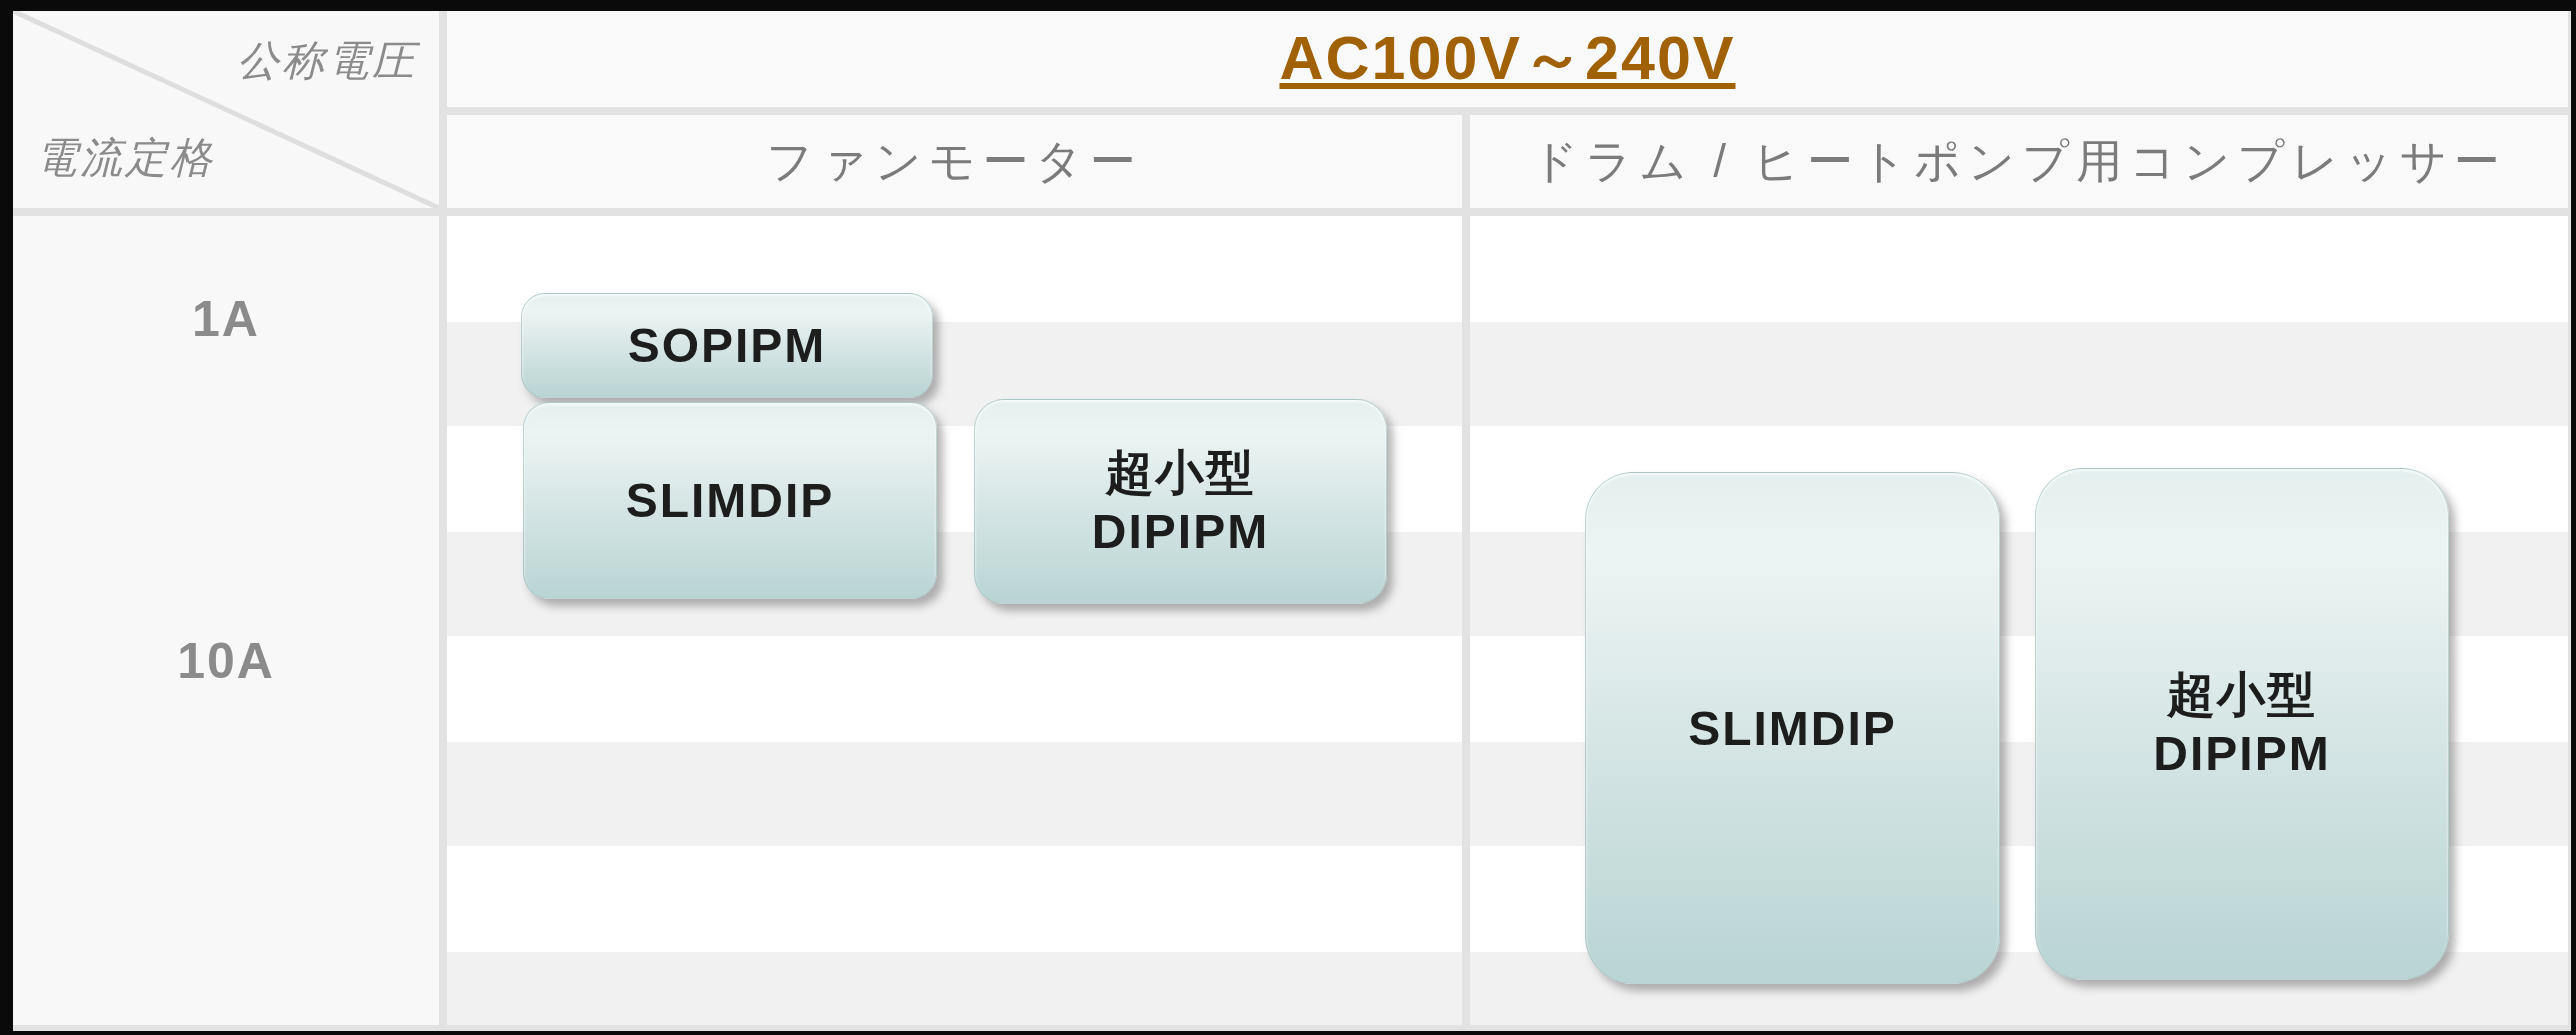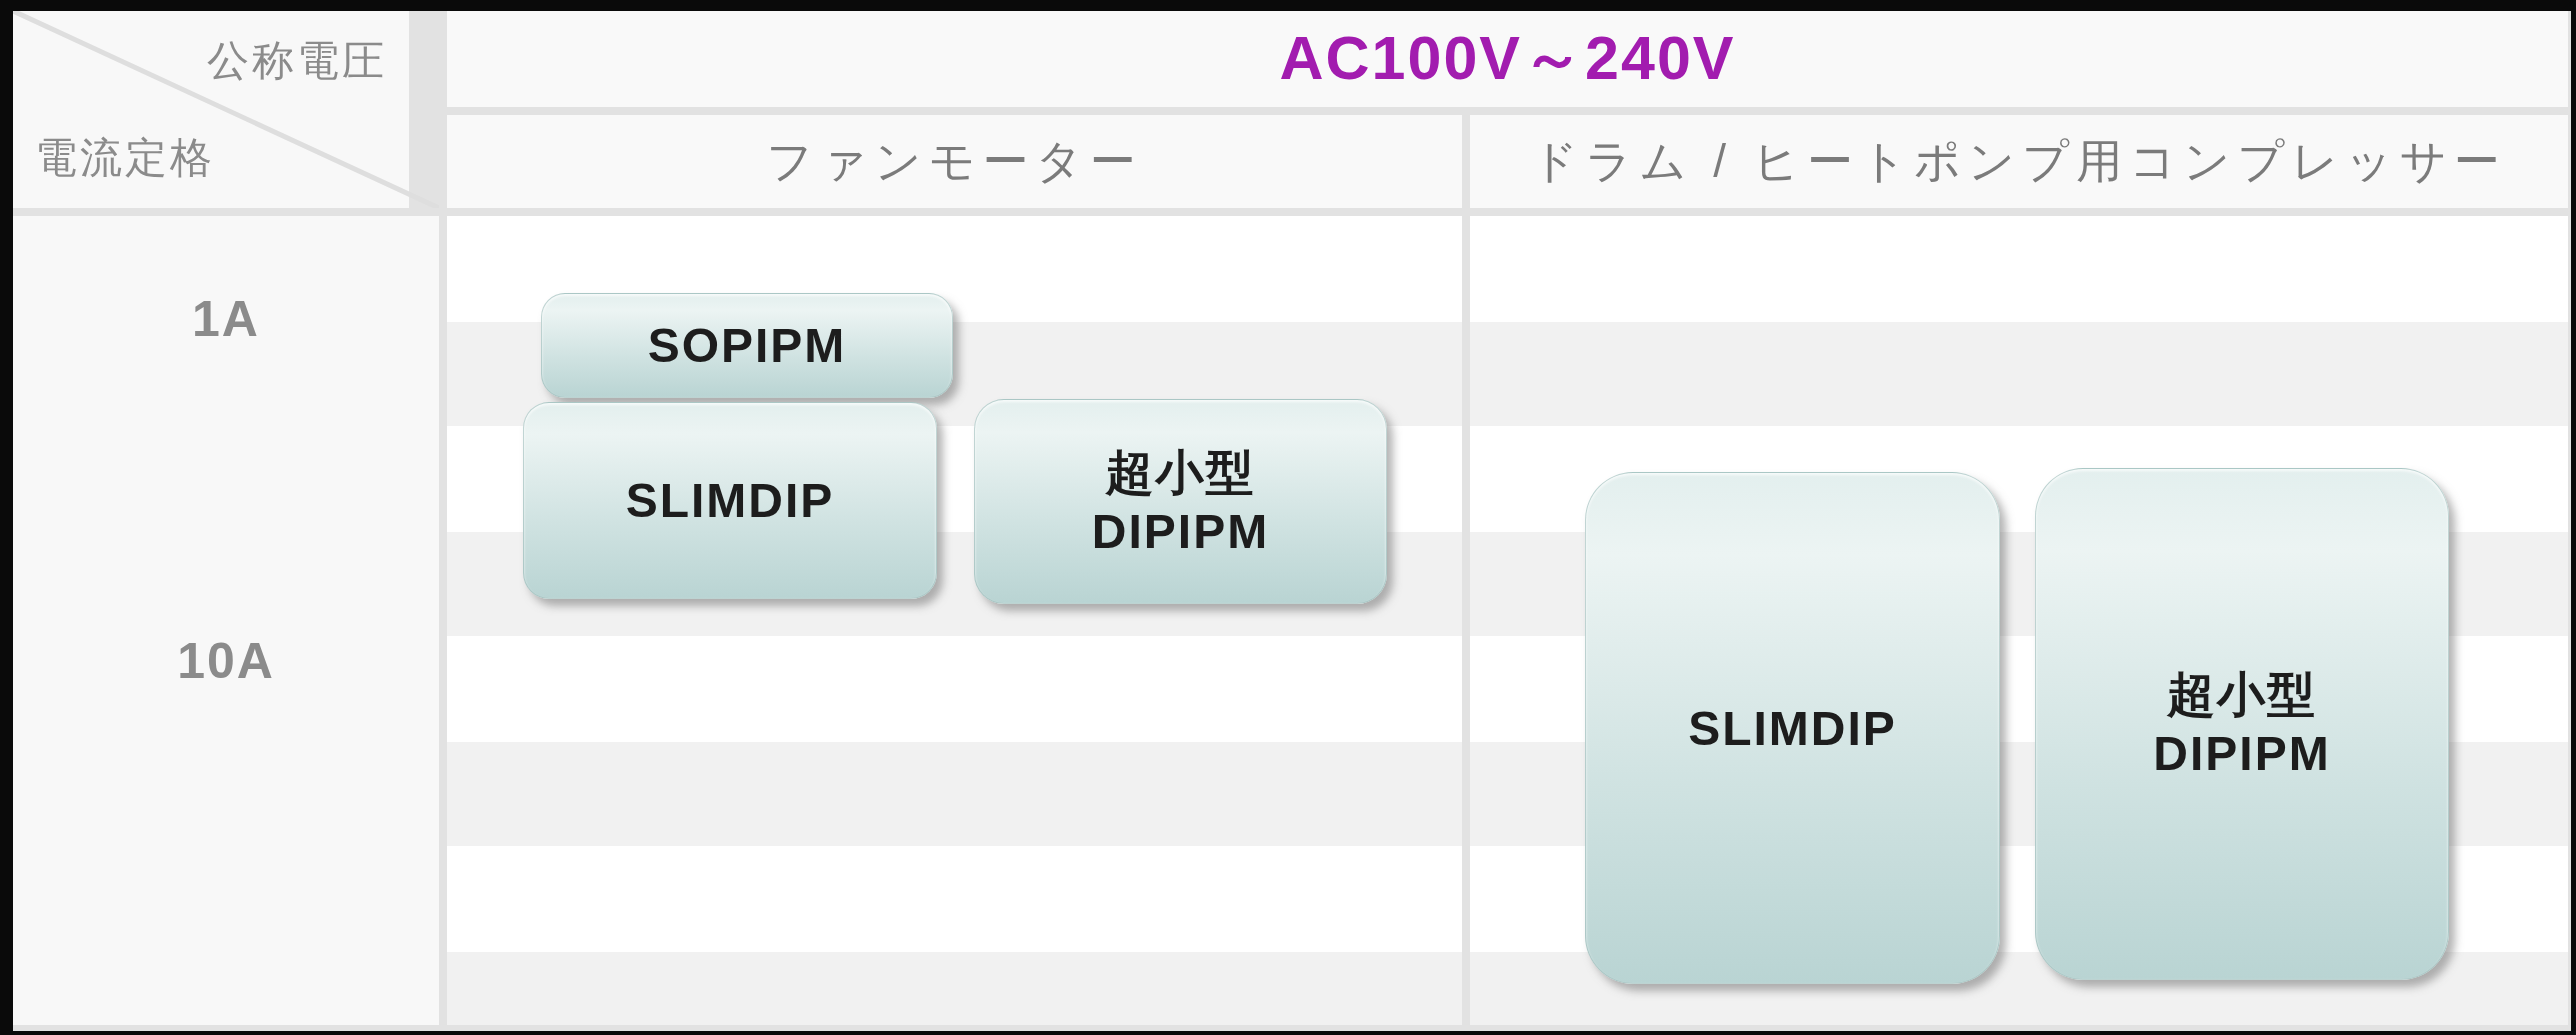--- a/index.html
+++ b/index.html
@@ -15,30 +15,30 @@
   #grid-bg {
     position: absolute;
     left: 13px; top: 11px;
     width: 2558px; height: 1020px;
     background: #e2e2e2;
   }
   .cell { position: absolute; }
   .header-cell { background: #f9f9f9; }
 
   
-  #corner-cell { left: 13px; top: 11px; width: 396px; height: 197px; background: #f8f8f8; }
+  #corner-cell { left: 13px; top: 11px; width: 426px; height: 197px; background: #f8f8f8; font-style: italic; }
   #corner-cell svg { position: absolute; left: 0; top: 0; }
   .corner-label { position: absolute; color: #8b8b8b; font-size: 42px; font-weight: 500; letter-spacing: 3px; }
   #corner-voltage { top: 22px; right: 22px; }
   #corner-current { bottom: 22px; left: 22px; }
 
   
   #voltage-header { left: 447px; top: 11px; width: 2121px; height: 96px;
     display: flex; align-items: center; justify-content: center; }
-  #voltage-header .txt { color: #a21caf; font-size: 61px; font-weight: bold; letter-spacing: 2px; }
+  #voltage-header .txt { color: #a16207; font-size: 61px; font-weight: bold; letter-spacing: 2px; text-decoration: underline; }
 
   
   .app-header { top: 115px; height: 93px; display: flex; align-items: center; justify-content: center; }
   #app-header-fan { left: 447px; width: 1015px; }
   #app-header-compressor { left: 1470px; width: 1098px; }
   .app-header .txt { color: #7b7b7b; font-size: 46px; font-weight: 500; letter-spacing: 7px; white-space: nowrap; }
 
   
   .body-cell { top: 216px; height: 809px;
     background: repeating-linear-gradient(to bottom,
@@ -55,21 +55,21 @@
   
   .product {
     position: absolute;
     display: flex; flex-direction: column; align-items: center; justify-content: center;
     background: linear-gradient(to bottom, #e3efee 0%, #ecf4f3 16%, #cfe2e1 62%, #b9d4d3 100%);
     border: 1px solid rgba(158, 188, 186, 0.55);
     box-shadow: 6px 7px 9px rgba(105, 105, 105, 0.5), inset 0 2px 3px rgba(255, 255, 255, 0.75);
     color: #1d1d1d; font-weight: bold; font-size: 48px; letter-spacing: 2px;
     line-height: 59px; text-align: center; cursor: pointer;
   }
-  #product-sopipm            { left: 521px;  top: 293px; width: 410px; height: 103px; border-radius: 24px; margin-left: 20px; }
+  #product-sopipm            { left: 521px;  top: 293px; width: 410px; height: 103px; border-radius: 24px; }
   #product-slimdip-fan       { left: 523px;  top: 402px; width: 412px; height: 195px; border-radius: 26px; }
   #product-dipipm-fan        { left: 974px;  top: 399px; width: 411px; height: 203px; border-radius: 30px; }
   #product-slimdip-compressor{ left: 1585px; top: 472px; width: 413px; height: 510px; border-radius: 48px; }
   #product-dipipm-compressor { left: 2035px; top: 468px; width: 412px; height: 510px; border-radius: 48px; }
 </style>
 </head>
 <body>
 
 <div id="stage">
   <div id="grid-bg"></div>

